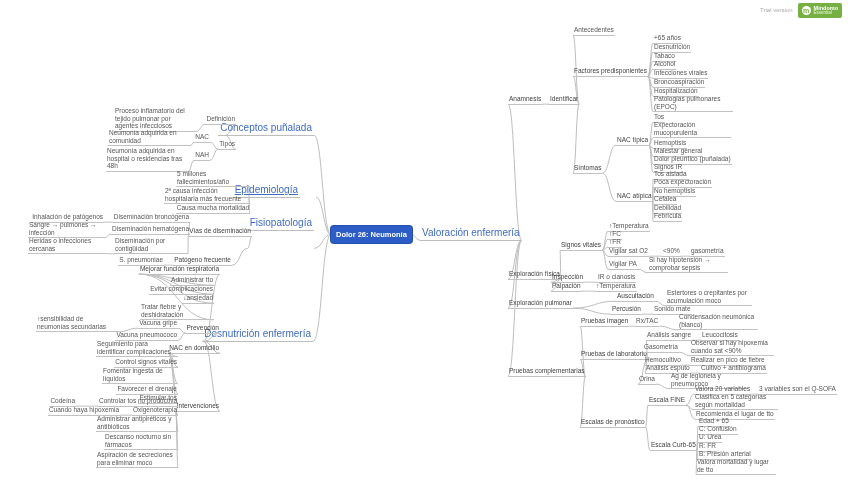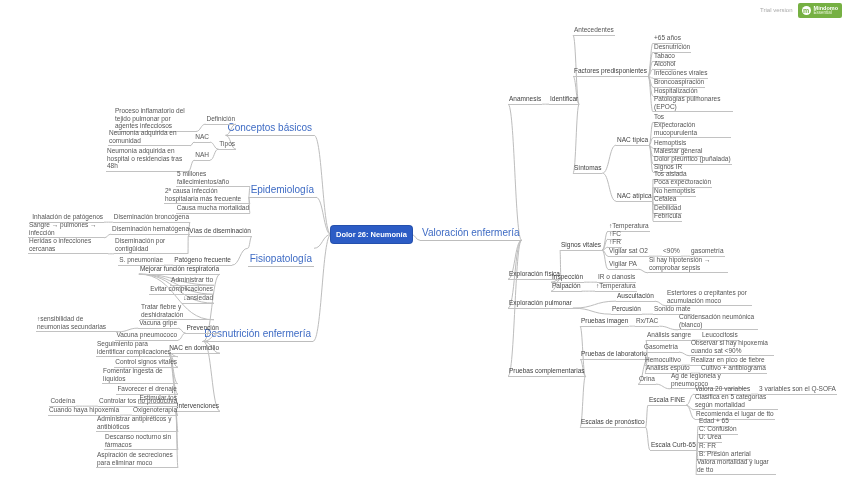--- a/index.html
+++ b/index.html
@@ -161,33 +161,33 @@
   <div id="brandbar">
     <span id="trial">Trial version</span>
     <div id="badge">
       <span class="logo">m</span>
       <span class="bt">
         <span class="bn">Mindomo</span>
         <span class="bp">Essential</span>
       </span>
     </div>
   </div>
-<div class="node main" style="top: 122px; right: 534px;">Conceptos básicos</div>
+<div class="node main" style="top: 122px; right: 534px;">Conceptos puñalada</div>
     <div class="node leaf" style="top: 115px; right: 612px;">Definición</div>
     <div class="node leaf wrap" style="top: 107px; right: 652px; width: 80px;">Proceso inflamatorio del tejido pulmonar por agentes infecciosos</div>
     <div class="node leaf" style="top: 140px; right: 612px;">Tipos</div>
     <div class="node leaf" style="top: 133px; right: 638px;">NAC</div>
     <div class="node leaf wrap" style="top: 129px; right: 658px; width: 80px;">Neumonía adquirida en comunidad</div>
     <div class="node leaf" style="top: 151px; right: 638px;">NAH</div>
     <div class="node leaf wrap" style="top: 147px; right: 660px; width: 80px;">Neumonía adquirida en hospital o residencias tras 48h</div>
-    <div class="node main" style="top: 184px; right: 532px;">Epidemiología</div>
+    <div class="node main" style="top: 184px; right: 548px; text-decoration: underline;">Epidemiología</div>
     <div class="node leaf wrap" style="top: 170px; right: 598px; width: 72px;">5 millones fallecimientos/año</div>
     <div class="node leaf wrap" style="top: 187px; right: 598px; width: 84px;">2ª causa infección hospitalaria más frecuente</div>
     <div class="node leaf" style="top: 204px; right: 598px;">Causa mucha mortalidad</div>
-    <div class="node main" style="top: 253px; right: 534px;">Fisiopatología</div>
+    <div class="node main" style="top: 217px; right: 534px;">Fisiopatología</div>
     <div class="node sub" style="top: 227px; right: 596px;">Vías de diseminación</div>
     <div class="node leaf" style="top: 213px; right: 658px;">Diseminación broncógena</div>
     <div class="node leaf" style="top: 213px; right: 744px;">Inhalación de patógenos</div>
     <div class="node leaf" style="top: 225px; right: 658px;">Diseminación hematógena</div>
     <div class="node leaf wrap" style="top: 221px; right: 744px; width: 74px;">Sangre → pulmones → infección</div>
     <div class="node leaf wrap" style="top: 237px; right: 660px; width: 72px;">Diseminación por contigüidad</div>
     <div class="node leaf wrap" style="top: 237px; right: 740px; width: 78px;">Heridas o infecciones cercanas</div>
     <div class="node sub" style="top: 256px; right: 616px;">Patógeno frecuente</div>
     <div class="node leaf" style="top: 256px; right: 684px;">S. pneumoniae</div>
     <div class="node main" style="top: 328px; right: 535px;">Desnutrición enfermería</div>

